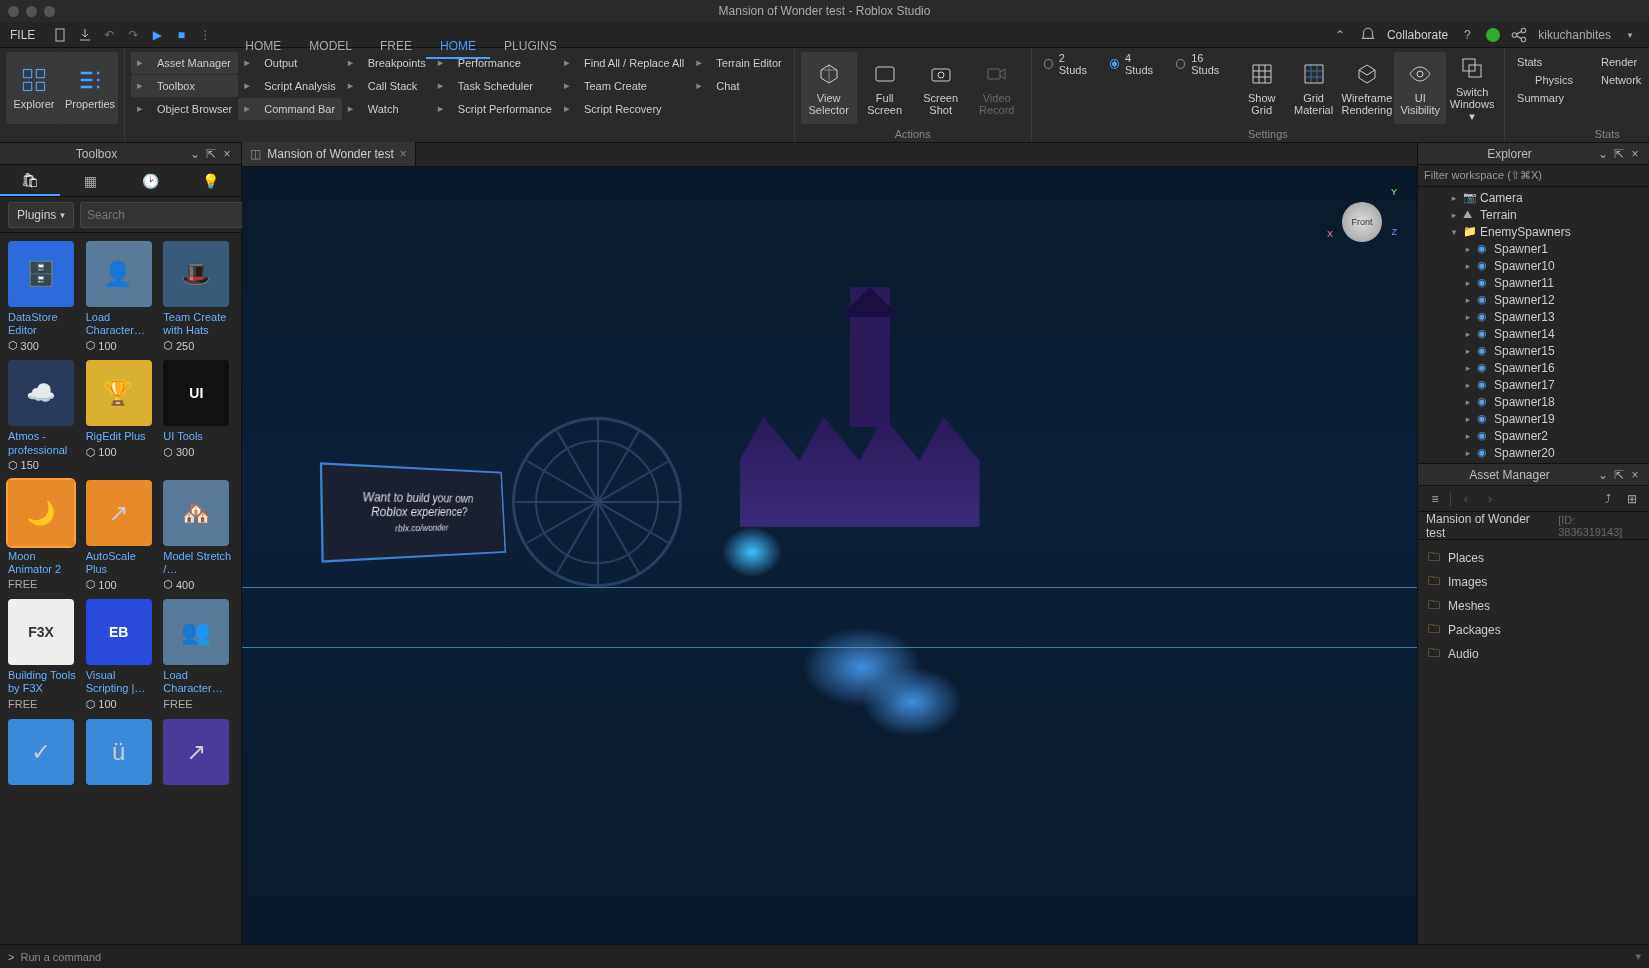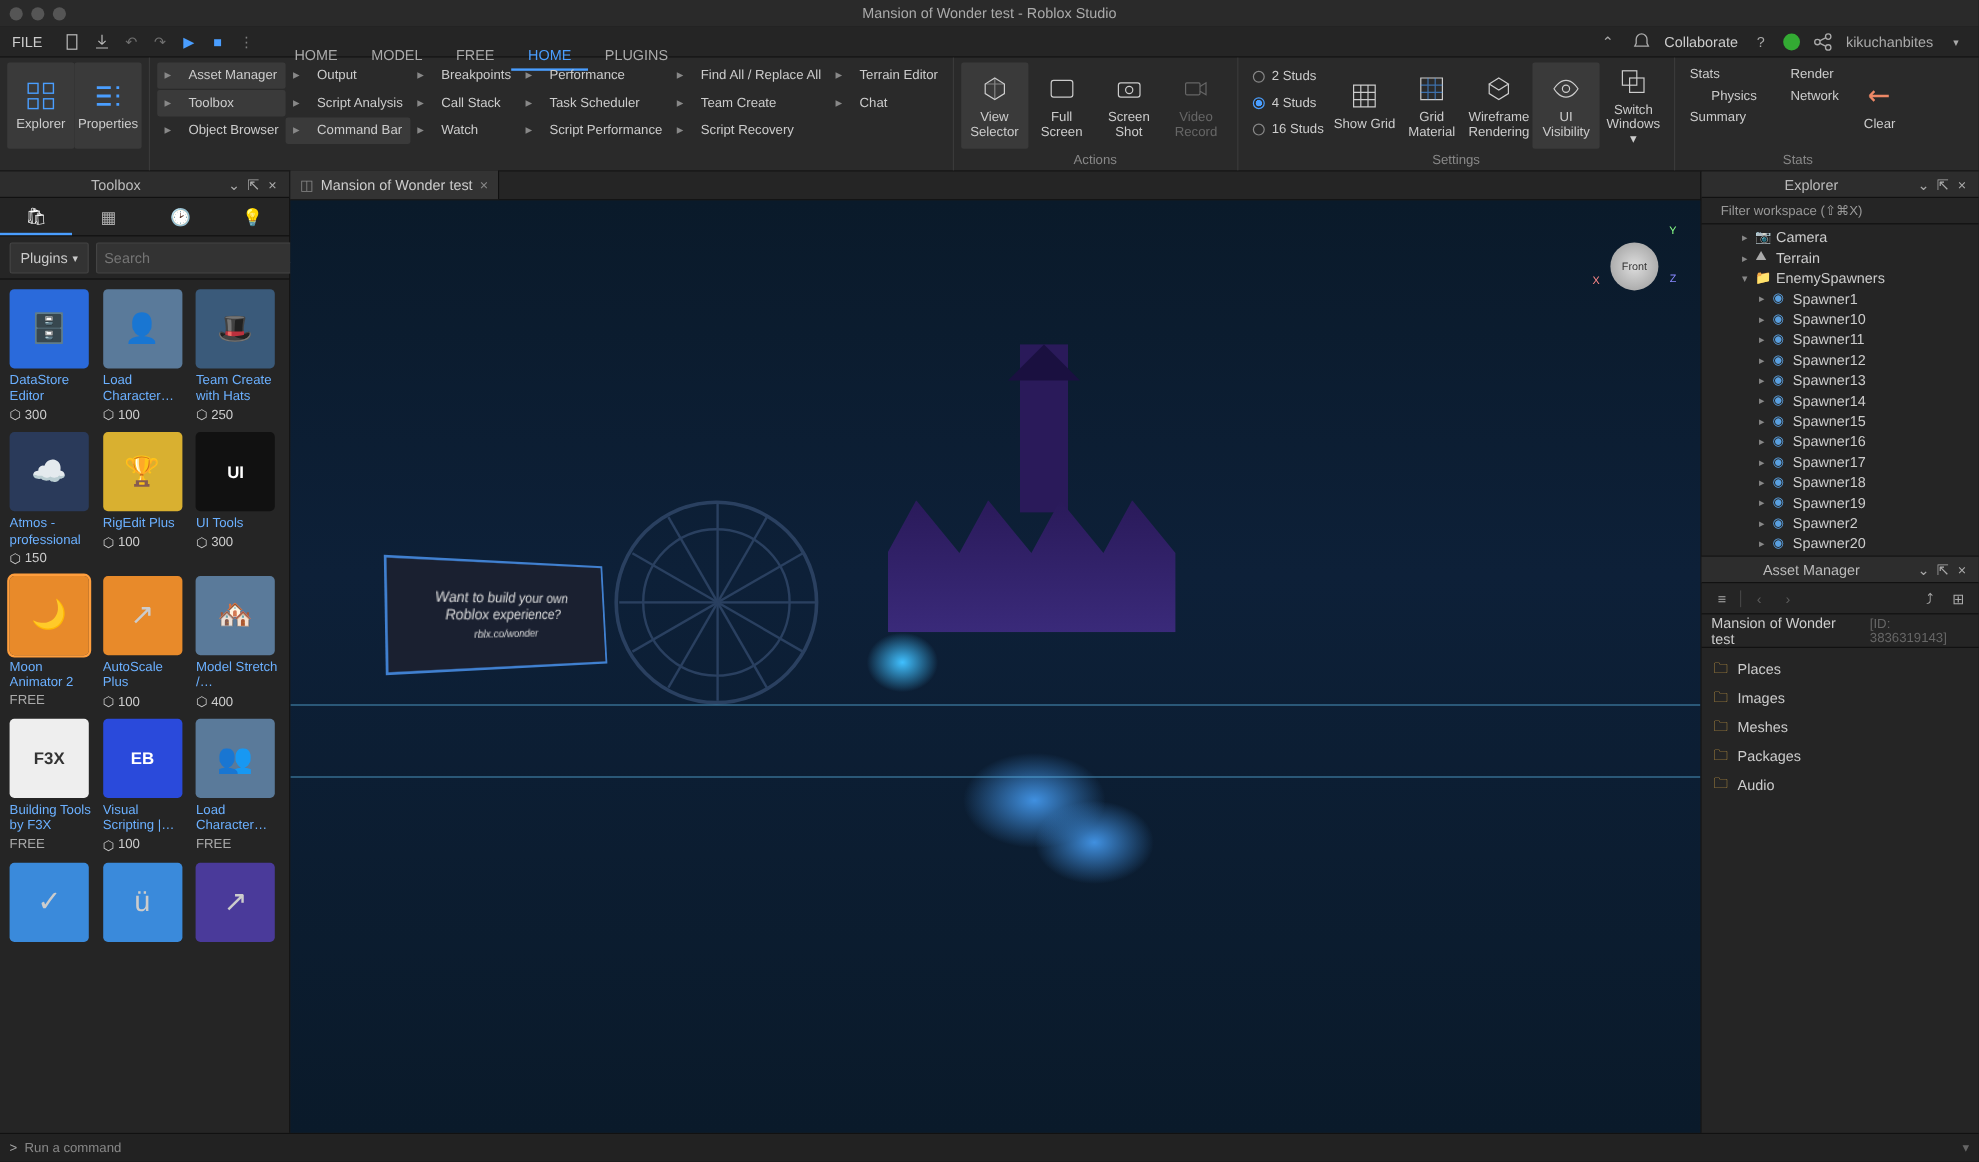--- a/index.html
+++ b/index.html
@@ -33,21 +33,21 @@
 .rib-group-body { flex: 1; display: flex; align-items: flex-start; }
 .rib-group-label { text-align: center; color: #888; font-size: 11px; padding-top: 2px; }
 .rib-big { width: 56px; height: 72px; display: flex; flex-direction: column; align-items: center; justify-content: center; gap: 4px; cursor: pointer; text-align: center; font-size: 11px; color: #ccc; padding: 2px; }
 .rib-big.active { background: #3a3a3a; border-radius: 2px; }
 .rib-big.disabled { color: #666; }
 .rib-big-icon { width: 28px; height: 28px; display: flex; align-items: center; justify-content: center; }
 .rib-cols { display: flex; flex-direction: column; gap: 1px; }
 .rib-item { height: 22px; display: flex; align-items: center; gap: 6px; padding: 0 6px; cursor: pointer; font-size: 11px; color: #ccc; white-space: nowrap; }
 .rib-item.active { background: #3a3a3a; border-radius: 2px; }
 .rib-item .ri-icon { width: 14px; height: 14px; }
-.studs-col { display: flex; flex-direction: column; gap: 2px; padding: 2px 6px; font-size: 11px; color: #ccc; }
+.studs-col { display: flex; flex-direction: row; gap: 18px; padding: 2px 6px; font-size: 11px; color: #ccc; }
 .studs-row { display: flex; align-items: center; gap: 6px; height: 20px; cursor: pointer;}
 .radio { width: 10px; height: 10px; border-radius: 50%; border: 1px solid #888; }
 .radio.checked { background: radial-gradient(#4a9eff 45%, transparent 50%); border-color:#4a9eff;}
 
 
 .main { display: flex; height: calc(100% - 22px - 26px - 95px - 24px); }
 .panel { background: #252525; display: flex; flex-direction: column; }
 .panel-title { height: 22px; background: #2d2d2d; border-bottom: 1px solid #111; display: flex; align-items: center; padding: 0 6px; font-size: 12px; color: #bbb; }
 .panel-title .spacer { flex: 1; }
 .panel-title .pbtn { width: 16px; height: 16px; display: flex; align-items: center; justify-content: center; cursor: pointer; color: #aaa; }
@@ -86,21 +86,21 @@
 .wheel .spoke{position:absolute;left:50%;top:0;bottom:0;width:2px;background:#2a4060;transform-origin:center;}
 .billboard{position:absolute;left:80px;top:300px;width:200px;height:90px;background:#1a2030;border:2px solid #4080d0;transform:perspective(400px) rotateY(25deg) rotateX(5deg);display:flex;flex-direction:column;align-items:center;justify-content:center;font-size:12px;color:#ddd;font-style:italic;padding:6px;text-align:center;}
 .glow{position:absolute;border-radius:50%;background:radial-gradient(#4090e0 0%,transparent 70%);}
 .hline{position:absolute;left:0;right:0;height:1px;background:#60c0f0;opacity:0.6;}
 .axis-gizmo{position:absolute;right:20px;top:20px;width:70px;height:70px;}
 .axis-gizmo .ball{position:absolute;left:15px;top:15px;width:40px;height:40px;border-radius:50%;background:radial-gradient(#ddd,#999);display:flex;align-items:center;justify-content:center;font-size:9px;color:#333;}
 
 
 .right { width: 232px; display: flex; flex-direction: column; border-left: 1px solid #111; }
 .explorer { flex: 0 0 300px; display:flex; flex-direction:column; border-bottom:1px solid #111;}
-.ex-filter{height:22px;border-bottom:1px solid #111;display:flex;align-items:center;padding:0 16px;font-size:11px;color:#999;}
+.ex-filter{height:22px;border-bottom:1px solid #111;display:flex;align-items:center;padding:0 6px;font-size:11px;color:#999;}
 .ex-tree{flex:1;overflow-y:auto;font-size:12px;padding:2px 0;}
 .tree-row{display:flex;align-items:center;height:17px;padding-left:4px;cursor:pointer;color:#ccc; white-space:nowrap;}
 .tree-arrow{width:12px;text-align:center;color:#888;font-size:9px;}
 .tree-icon{width:14px;height:14px;margin:0 3px;} .tree-row.indent2{padding-left:30px;} .tree-row.indent3{padding-left:44px;}
 
 .asset-mgr{flex:1;display:flex;flex-direction:column;}
 .am-toolbar{height:26px;display:flex;align-items:center;gap:6px;padding:0 8px;border-bottom:1px solid #111;}
 .am-btn{width:18px;height:18px;display:flex;align-items:center;justify-content:center;color:#aaa;cursor:pointer;}
 .am-title-row{height:28px;display:flex;align-items:center;padding:0 8px;gap:8px;border-bottom:1px solid #111;font-size:12px;}
 .am-id{color:#666;font-size:11px;}

